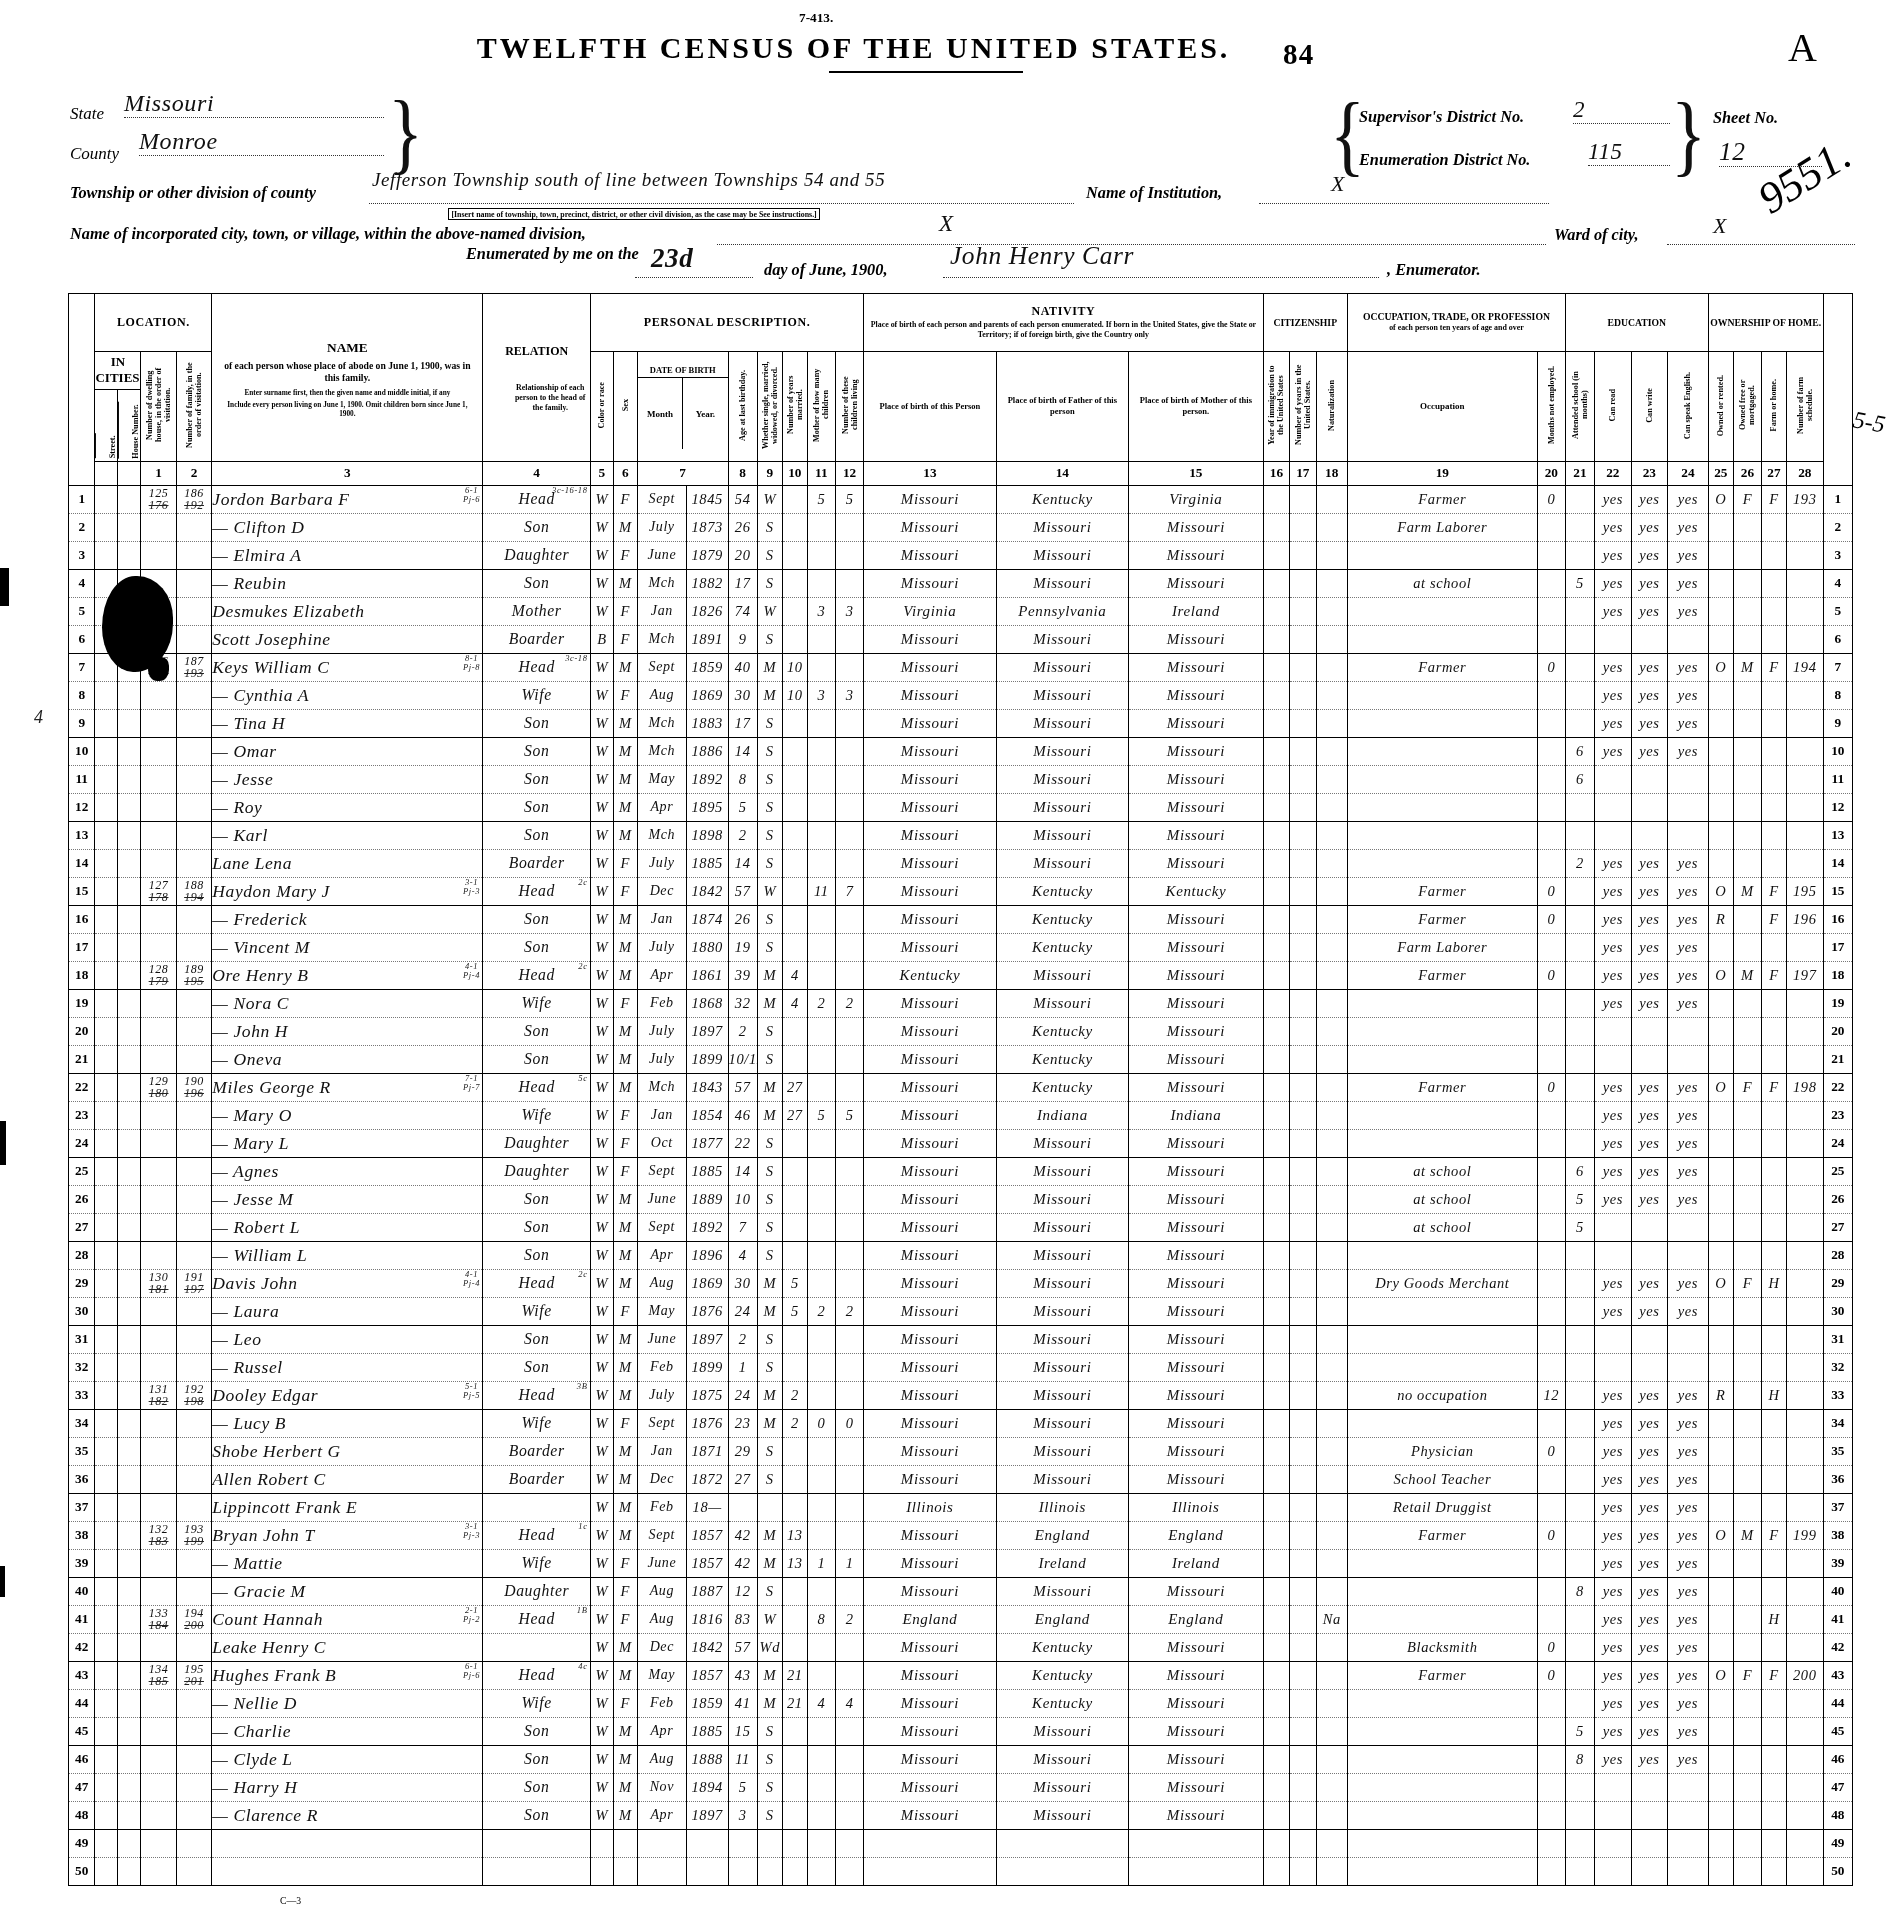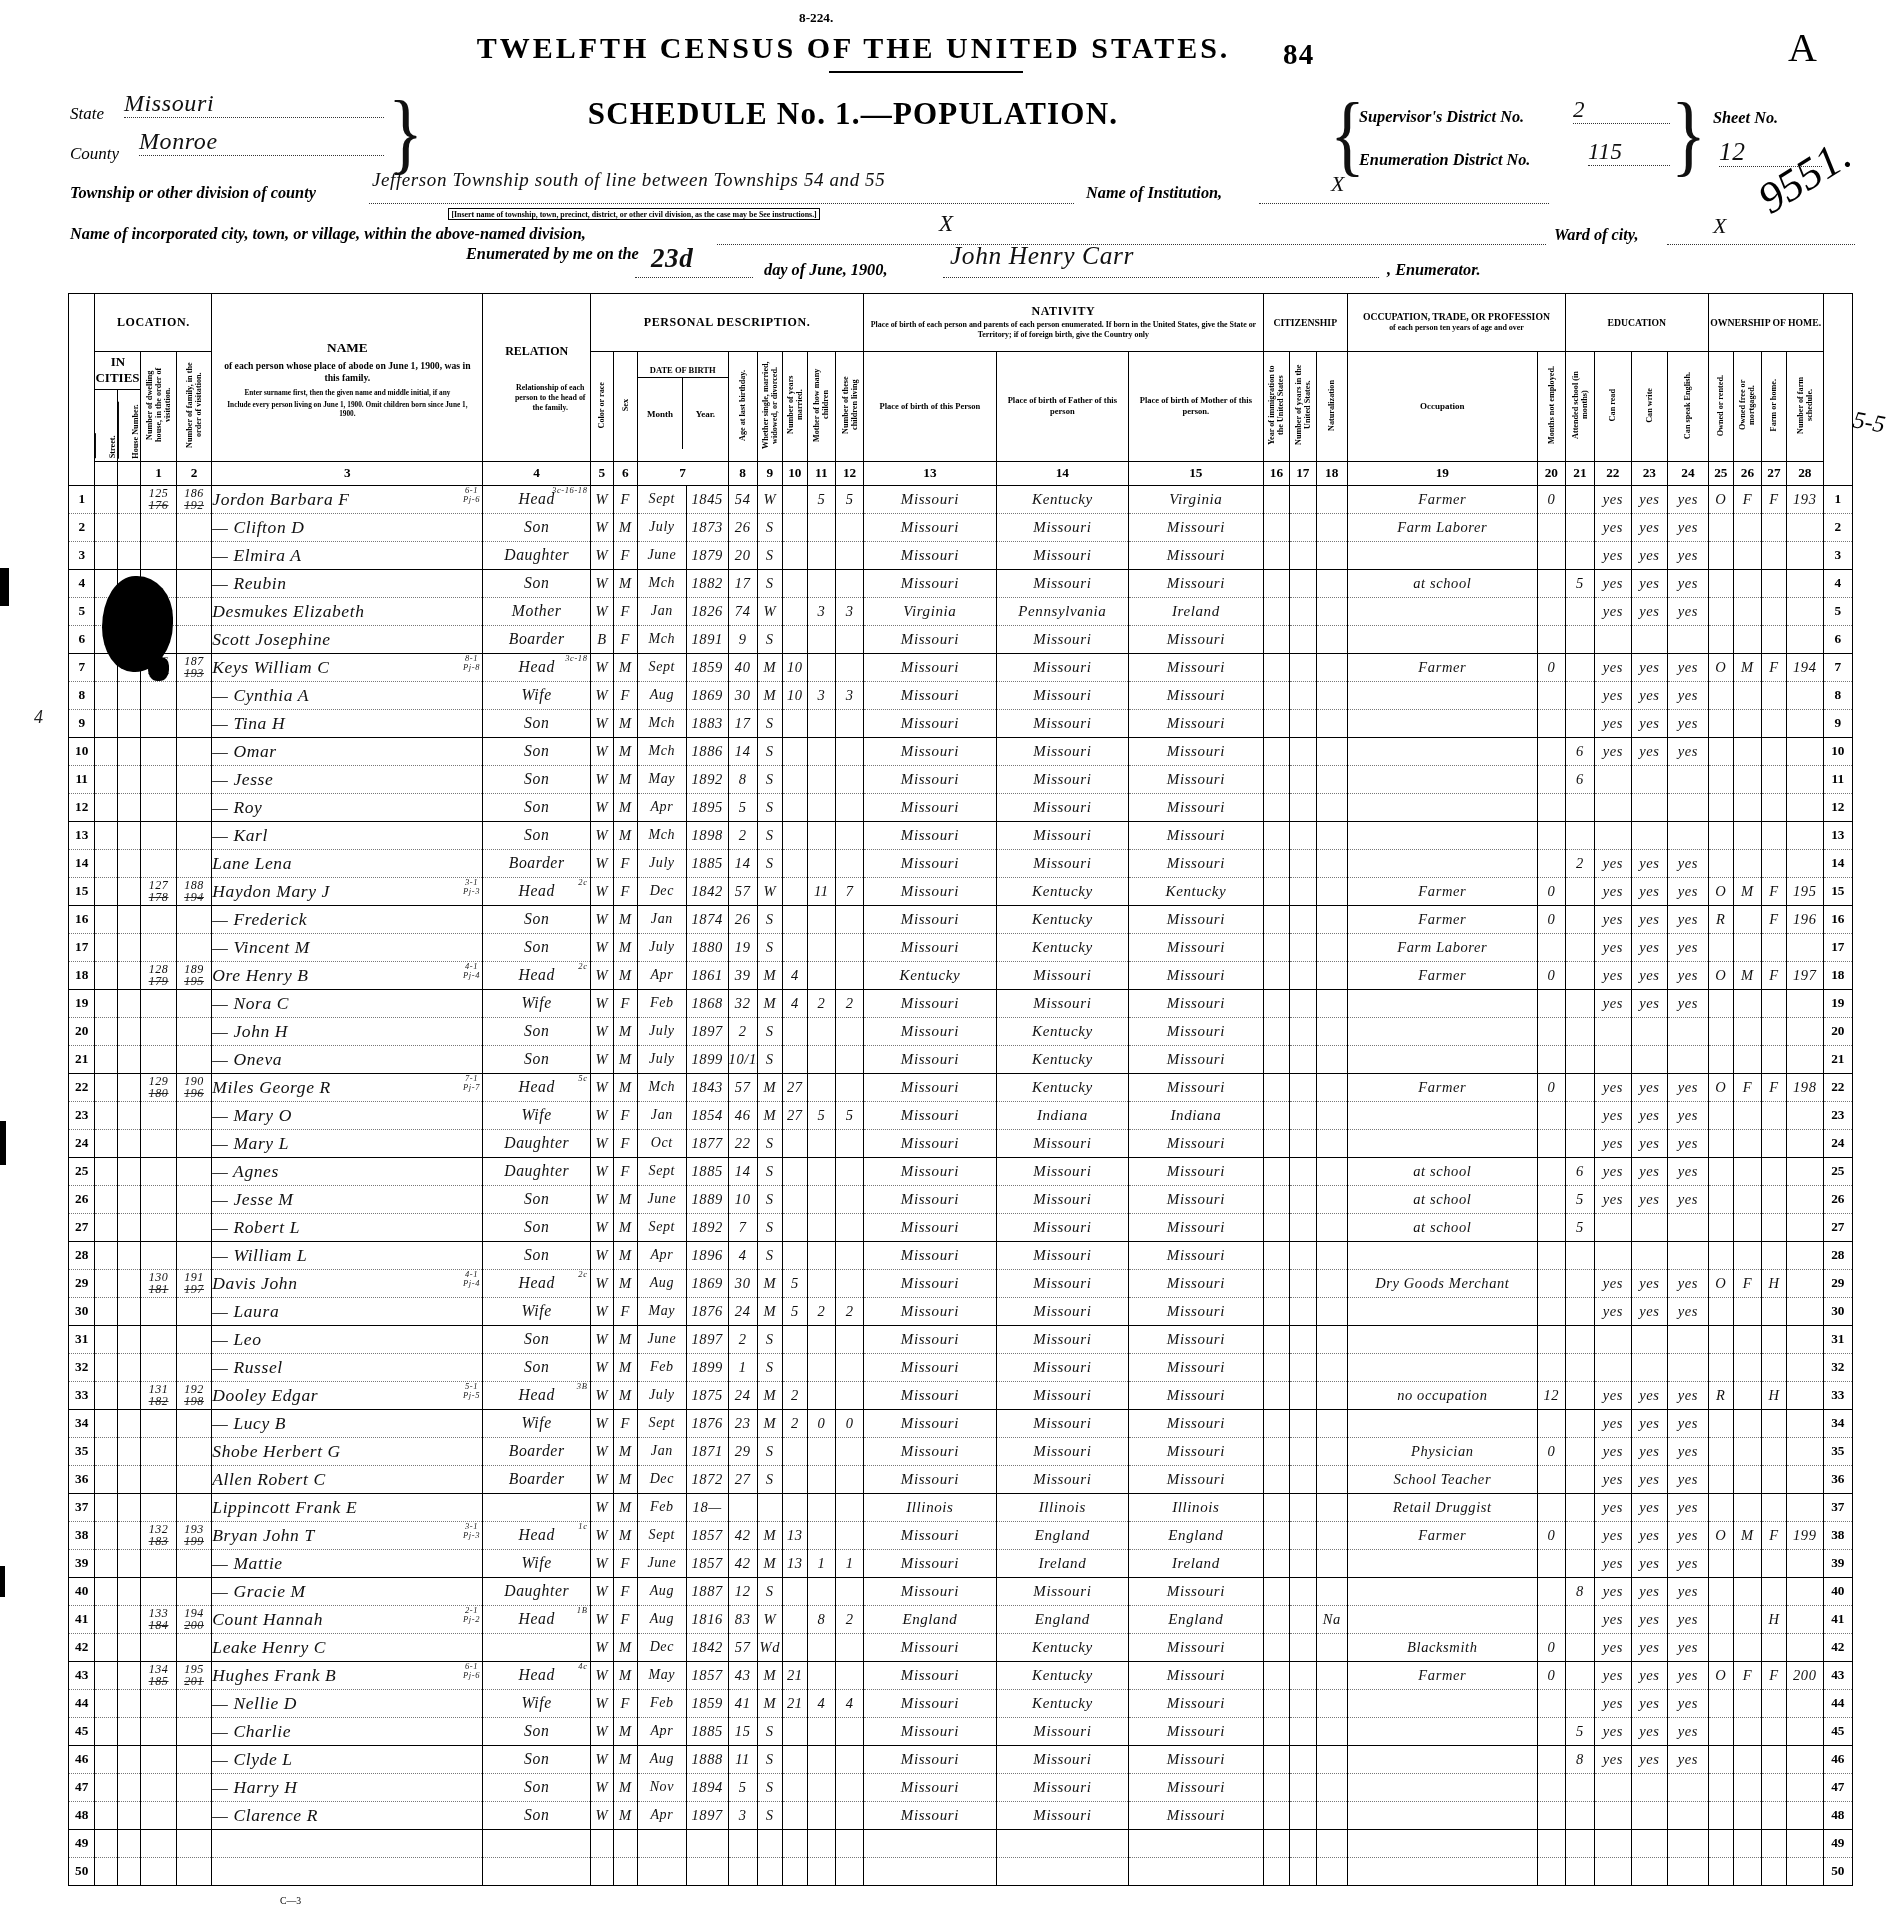--- a/index.html
+++ b/index.html
@@ -59,26 +59,25 @@
            font-style:italic;text-align:center;white-space:pre;}
   
   .blot{position:absolute;background:#000;}
   .scrib{position:absolute;font-family:"Liberation Serif",serif;font-style:italic;color:#000;}
 </style>
 </head>
 <body>
 
 <div class="sheet">
 
-  <div class="abs prt b" style="left:799px;top:9.7px;font-size:13.3px;">8-224.</div>
+  <div class="abs prt b" style="left:799px;top:9.7px;font-size:13.3px;">7-413.</div>
   <div class="abs prt b" style="left:424px;top:31px;width:859px;text-align:center;font-size:30px;letter-spacing:3px;">TWELFTH CENSUS OF THE UNITED STATES.</div>
   <div class="abs prt b" style="left:1283px;top:38px;font-size:29px;letter-spacing:1.2px;">84</div>
   <div class="abs prt" style="left:1788px;top:24px;font-size:40px;">A</div>
   <div class="abs" style="left:829px;top:71px;width:194px;border-bottom:2.4px solid #000;"></div>
-  <div class="abs prt b" style="left:520px;top:96px;width:666px;text-align:center;font-size:31px;letter-spacing:1.2px;">SCHEDULE No. 1.—POPULATION.</div>
 
   <div class="abs prt it" style="left:70px;top:104px;font-size:17px;">State</div>
   <div class="abs hw ul" style="left:124px;top:90px;font-size:24px;width:260px;">Missouri</div>
   <div class="abs prt it" style="left:70px;top:144px;font-size:17px;">County</div>
   <div class="abs hw ul" style="left:139px;top:128px;font-size:24px;width:245px;">Monroe</div>
   <div class="abs brace" style="left:388px;top:96px;">}</div>
 
   <div class="abs brace" style="left:1330px;top:98px;">{</div>
   <div class="abs prt it b" style="left:1359px;top:107px;font-size:16.3px;">Supervisor's District No.</div>
   <div class="abs hw ul" style="left:1573px;top:97px;font-size:23px;width:97px;">2</div>

